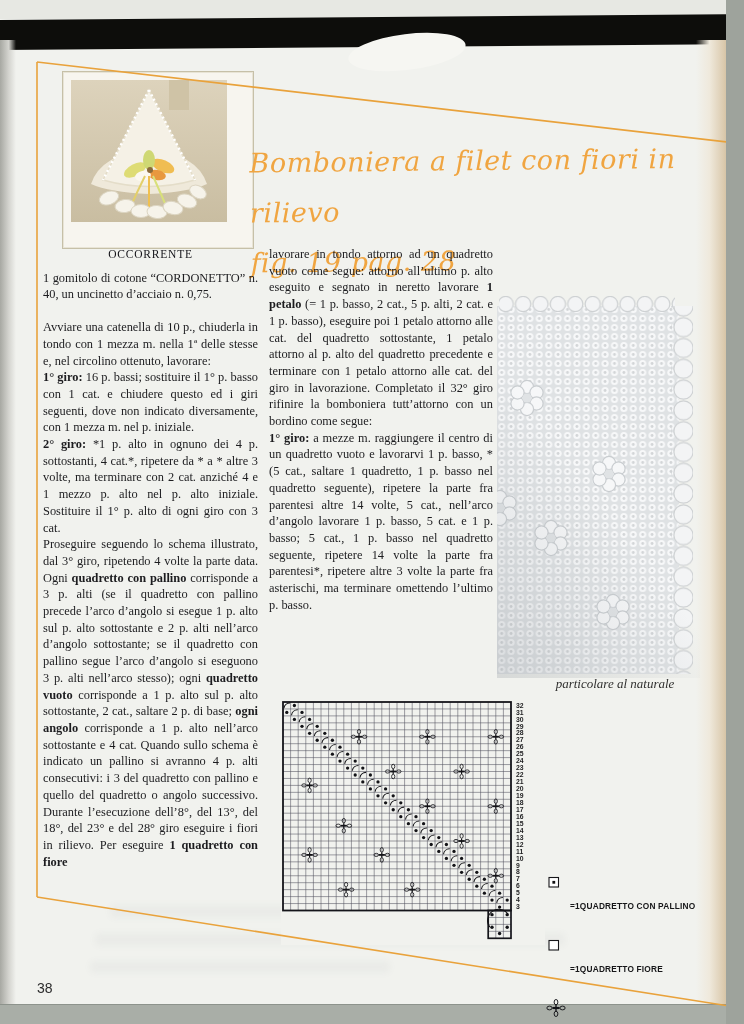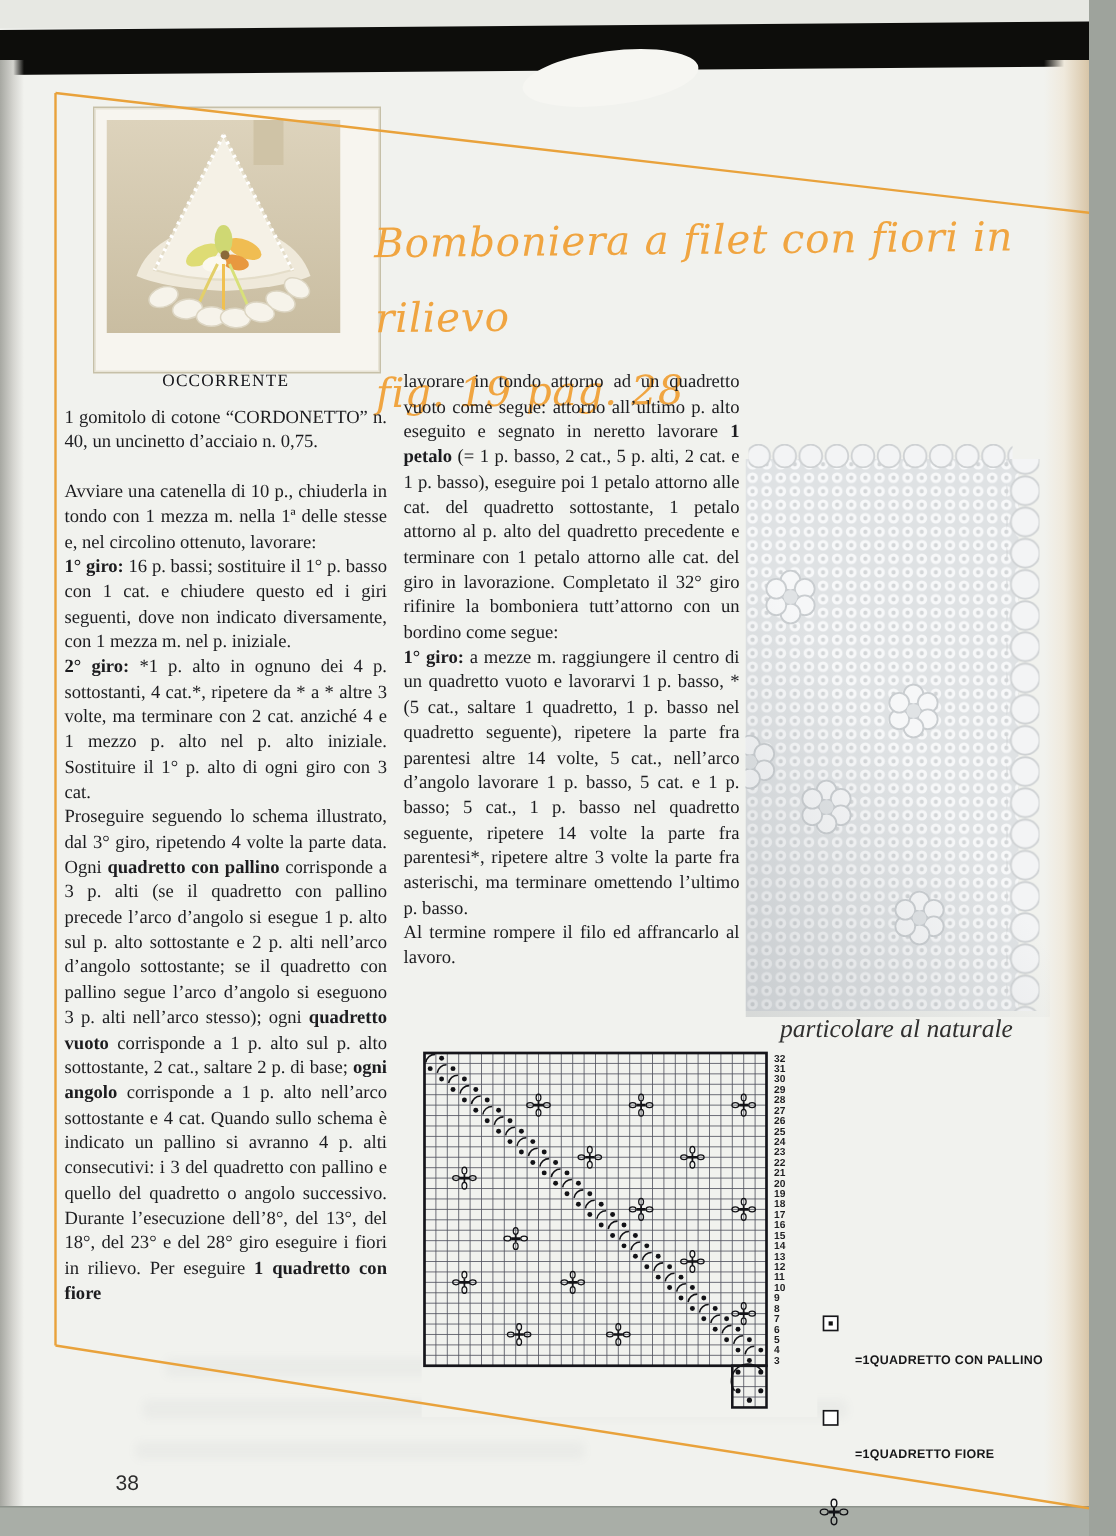--- a/index.html
+++ b/index.html
@@ -26,30 +26,30 @@
   .col{position:absolute;font-size:12.4px;line-height:16.7px;text-align:justify;color:#1c1c1f;}
   .col-left{left:43px;top:246px;width:215px;}
   .col-mid{left:269px;top:246px;width:224px;}
   .heading{text-align:center;font-family:Liberation Serif, serif;font-size:11.5px;letter-spacing:.8px;
            color:#15151a;margin-bottom:7px;}
   .para{margin:0;}
   .para.gap{margin-bottom:16px;}
   .b{font-weight:bold;}
   
   .photo2{position:absolute;left:497px;top:296px;width:203px;height:382px;}
-  .caption{position:absolute;left:520px;top:676px;width:190px;text-align:left;font-style:italic;
-           font-size:17px;color:#30302f;}
+  .caption{position:absolute;left:520px;top:676px;width:190px;text-align:center;font-style:italic;
+           font-size:13px;color:#30302f;}
   
   .chart{position:absolute;left:281px;top:699px;}
   .legend{position:absolute;left:546px;top:853px;font-family:"Liberation Sans",sans-serif;}
   .lgrow{display:flex;align-items:center;margin-bottom:5px;}
   .lgrow .lgicon{width:24px;flex:0 0 24px;display:flex;justify-content:flex-start;}
   .lgrow .lglabel{font-size:8.3px;font-weight:bold;letter-spacing:.2px;color:#161618;margin-top:48px;}
   .pagenum{position:absolute;left:37px;top:980px;font-family:"Liberation Sans",sans-serif;
-           font-size:14px;color:#2c2c2c;margin-left:40px;}
+           font-size:14px;color:#2c2c2c;}
   .frame{position:absolute;left:0;top:0;pointer-events:none;}
 </style>
 </head>
 <body>
 
 <div class="stage">
 
   <div class="scan-top-light"></div>
   <div class="scan-top"></div>
   <div class="scan-blob"></div>
@@ -110,21 +110,20 @@
         <p class="para"><span class="b">1° giro:</span><span> 16 p. bassi; sostituire il 1° p. basso con 1 cat. e chiudere questo ed i giri seguenti, dove non indicato diversamente, con 1 mezza m. nel p. iniziale.</span></p>
         <p class="para"><span class="b">2° giro:</span><span> *1 p. alto in ognuno dei 4 p. sottostanti, 4 cat.*, ripetere da * a * altre 3 volte, ma terminare con 2 cat. anziché 4 e 1 mezzo p. alto nel p. alto iniziale. Sostituire il 1° p. alto di ogni giro con 3 cat.</span></p>
         <p class="para"><span>Proseguire seguendo lo schema illustrato, dal 3° giro, ripetendo 4 volte la parte data. Ogni </span><span class="b">quadretto con pallino</span><span> corrisponde a 3 p. alti (se il quadretto con pallino precede l’arco d’angolo si esegue 1 p. alto sul p. alto sottostante e 2 p. alti nell’arco d’angolo sottostante; se il quadretto con pallino segue l’arco d’angolo si eseguono 3 p. alti nell’arco stesso); ogni </span><span class="b">quadretto vuoto</span><span> corrisponde a 1 p. alto sul p. alto sottostante, 2 cat., saltare 2 p. di base; </span><span class="b">ogni angolo</span><span> corrisponde a 1 p. alto nell’arco sottostante e 4 cat. Quando sullo schema è indicato un pallino si avranno 4 p. alti consecutivi: i 3 del quadretto con pallino e quello del quadretto o angolo successivo. Durante l’esecuzione dell’8°, del 13°, del 18°, del 23° e del 28° giro eseguire i fiori in rilievo. Per eseguire </span><span class="b">1 quadretto con fiore</span></p>
       </div>
   </div>
 
   <div class="col col-mid">
     <div>
         <p class="para"><span>lavorare in tondo attorno ad un quadretto vuoto come segue: attorno all’ultimo p. alto eseguito e segnato in neretto lavorare </span><span class="b">1 petalo</span><span> (= 1 p. basso, 2 cat., 5 p. alti, 2 cat. e 1 p. basso), eseguire poi 1 petalo attorno alle cat. del quadretto sottostante, 1 petalo attorno al p. alto del quadretto precedente e terminare con 1 petalo attorno alle cat. del giro in lavorazione. Completato il 32° giro rifinire la bomboniera tutt’attorno con un bordino come segue:</span></p>
         <p class="para"><span class="b">1° giro:</span><span> a mezze m. raggiungere il centro di un quadretto vuoto e lavorarvi 1 p. basso, *(5 cat., saltare 1 quadretto, 1 p. basso nel quadretto seguente), ripetere la parte fra parentesi altre 14 volte, 5 cat., nell’arco d’angolo lavorare 1 p. basso, 5 cat. e 1 p. basso; 5 cat., 1 p. basso nel quadretto seguente, ripetere 14 volte la parte fra parentesi*, ripetere altre 3 volte la parte fra asterischi, ma terminare omettendo l’ultimo p. basso.</span></p>
-        <p class="para"><span>Al termine rompere il filo ed affrancarlo al lavoro.</span></p>
       </div>
   </div>
 
   <div class="photo2">
     <svg width="203" height="382" viewBox="0 0 203 382">
       <defs>
         <pattern id="mesh" width="9.4" height="9.0" patternUnits="userSpaceOnUse">
           <rect width="9.4" height="9.0" fill="#dfe2e4"></rect>
           <circle cx="4.7" cy="4.5" r="3.6" fill="#f7f8f9"></circle>
           <circle cx="4.7" cy="4.5" r="1.4" fill="#d2d5d7"></circle>

